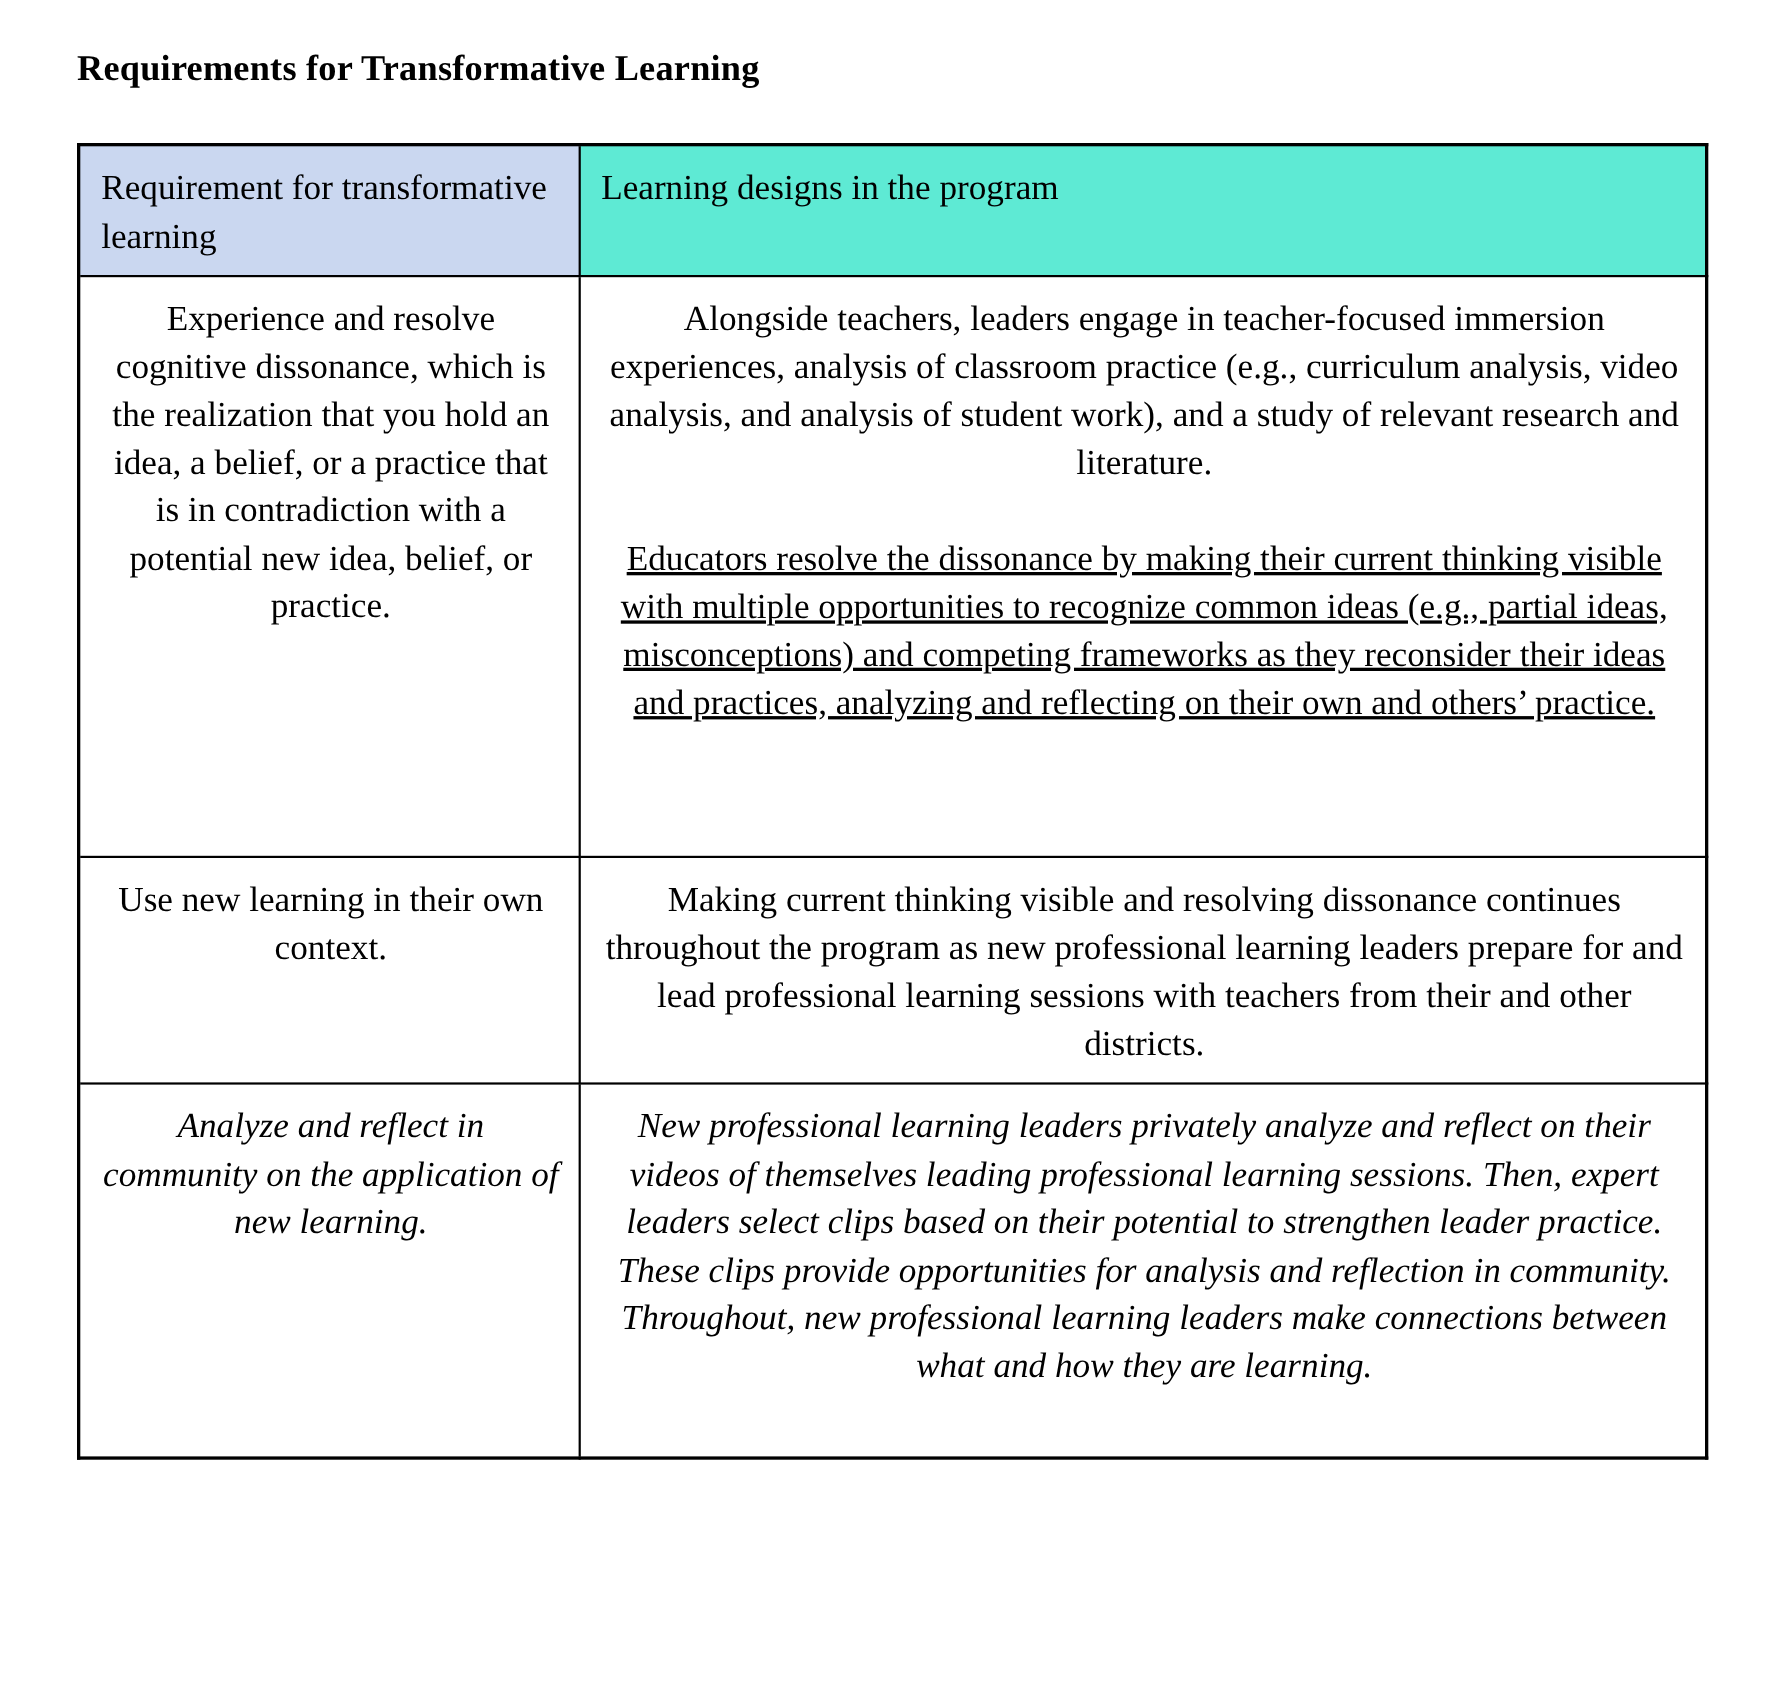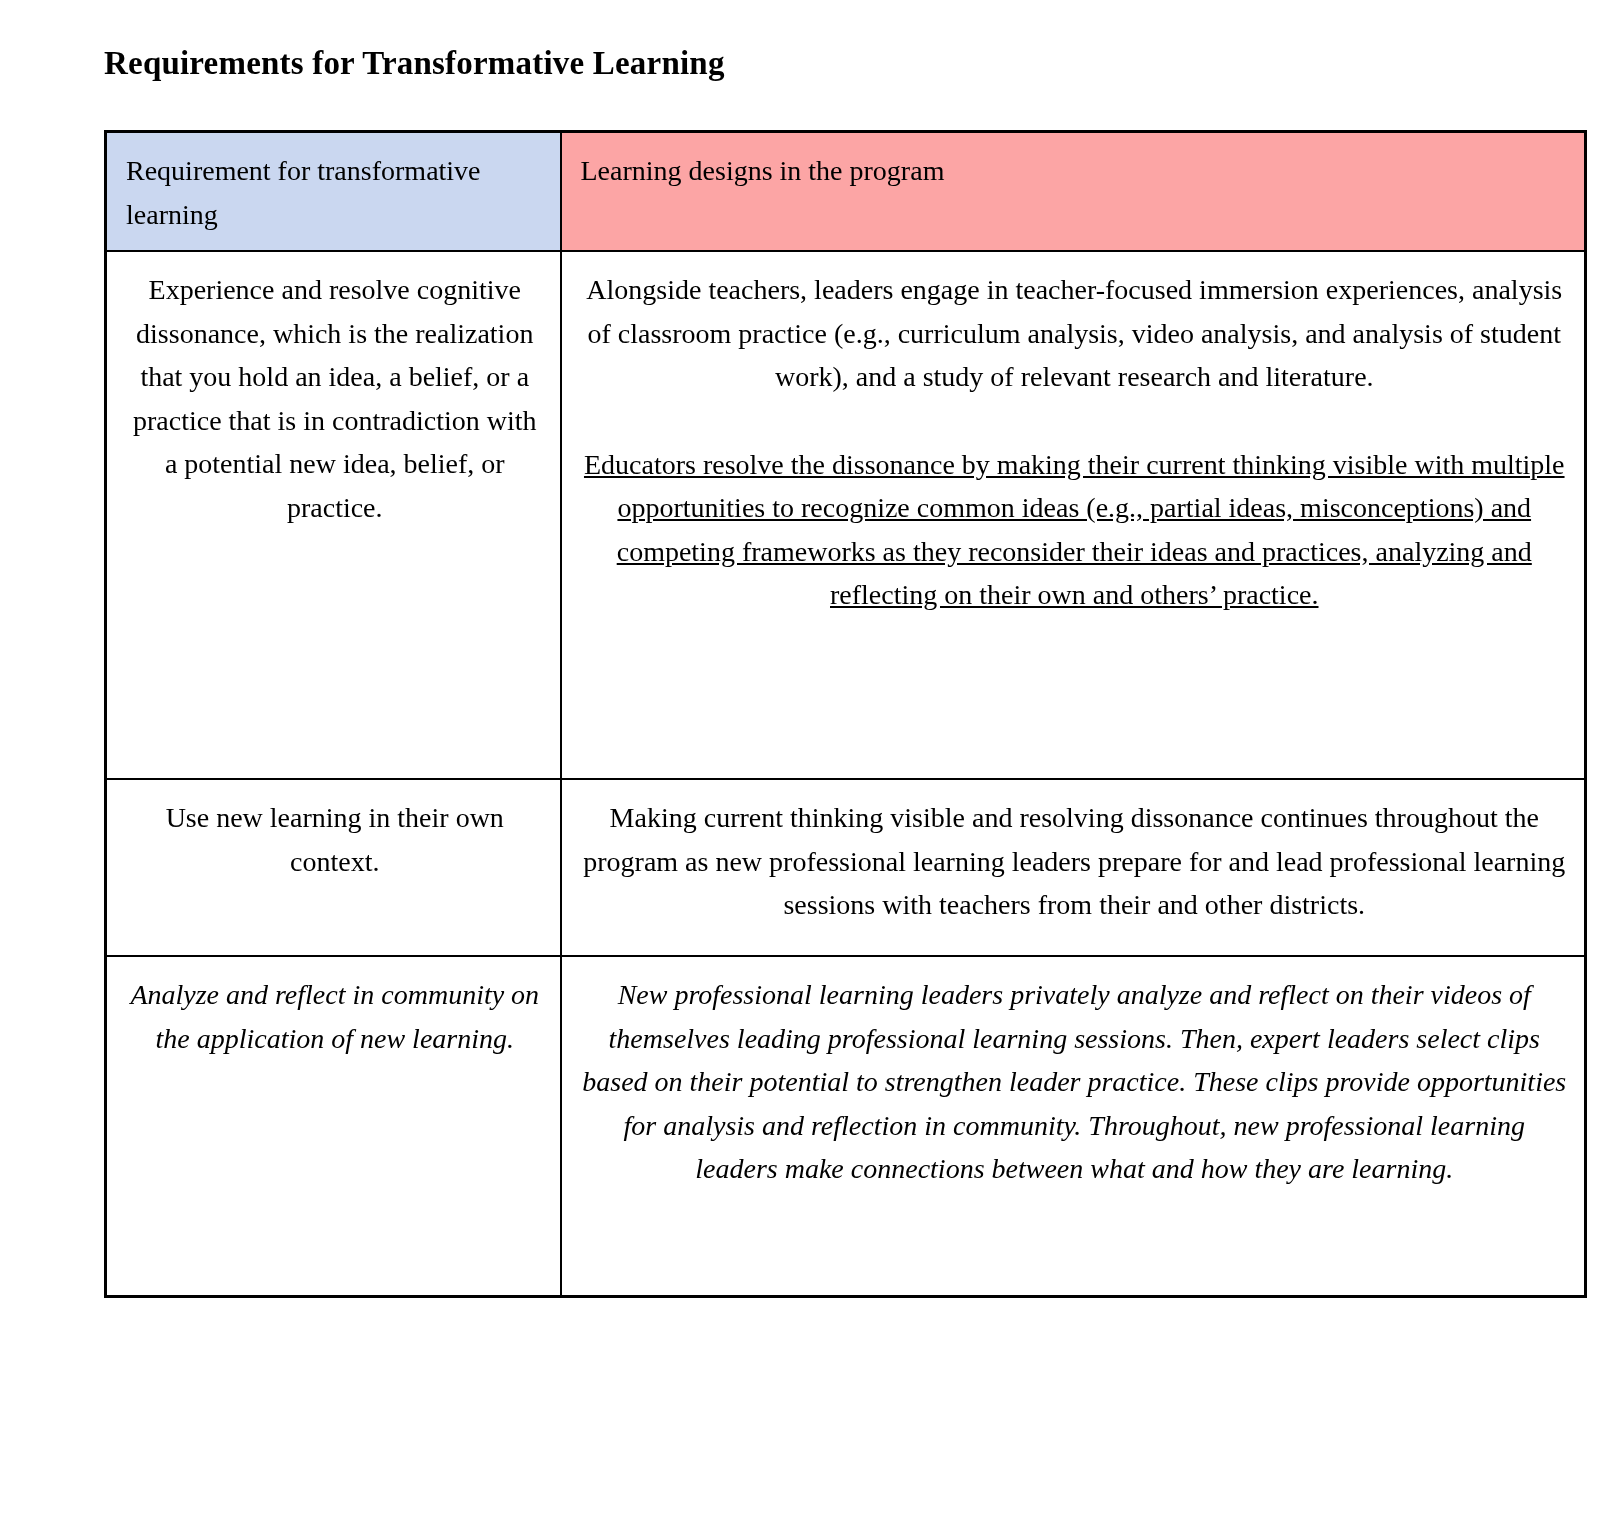--- a/index.html
+++ b/index.html
@@ -9,42 +9,41 @@
     background: #ffffff;
   }
   body {
     width: 1612px;
     height: 1540px;
     font-family: "Liberation Serif", "DejaVu Serif", serif;
     color: #000000;
   }
   .doc {
     padding: 44px 71px 0 70px;
-    margin-left: 34px;
   }
   .doc-title {
     font-size: 33px;
     font-weight: bold;
     line-height: 38px;
     margin: 0 0 48px 0;
     letter-spacing: 0.2px;
   }
   table.req-table {
     border-collapse: collapse;
     table-layout: fixed;
     width: 1480px;
     border: 3px solid #000000;
   }
   .req-table th,
   .req-table td {
     border: 2px solid #000000;
     vertical-align: top;
     text-align: left;
     font-weight: normal;
-    font-size: 28px;
+    font-size: 32px;
     line-height: 43.5px;
     padding: 16px 16px 14px 19px;
   }
   .col-req  { width: 455px; }
   .col-design { width: 1025px; }
   thead tr { height: 118px; }
   tbody tr:nth-child(1) { height: 528px; }
   tbody tr:nth-child(2) { height: 177px; }
   tbody tr:nth-child(3) { height: 340px; font-style: italic; }
   tbody tr:nth-child(4) { height: 168px; }
@@ -54,21 +53,21 @@
 </head>
 <body>
 
 <div class="doc">
   <h1 class="doc-title">Requirements for Transformative Learning</h1>
 
   <table class="req-table">
     <thead>
       <tr>
         <th class="col-req" style="background: rgb(202, 215, 240);">Requirement for transformative learning</th>
-        <th class="col-design" style="background: #fca5a5;">Learning designs in the program</th>
+        <th class="col-design" style="background: #5eead4;">Learning designs in the program</th>
       </tr>
     </thead>
     <tbody>
         <tr>
           <td class="col-req">
             <p class="cell-para">Experience and resolve cognitive dissonance, which is the realization that you hold an idea, a belief, or a practice that is in contradiction with a potential new idea, belief, or practice.</p>
           </td>
           <td class="col-design">
             <p class="cell-para">Alongside teachers, leaders engage in teacher-focused immersion experiences, analysis of classroom practice (e.g., curriculum analysis, video analysis, and analysis of student work), and a study of relevant research and literature.</p>
             <p class="cell-para">Educators resolve the dissonance by making their current thinking visible with multiple opportunities to recognize common ideas (e.g., partial ideas, misconceptions) and competing frameworks as they reconsider their ideas and practices, analyzing and reflecting on their own and others’ practice.</p>

